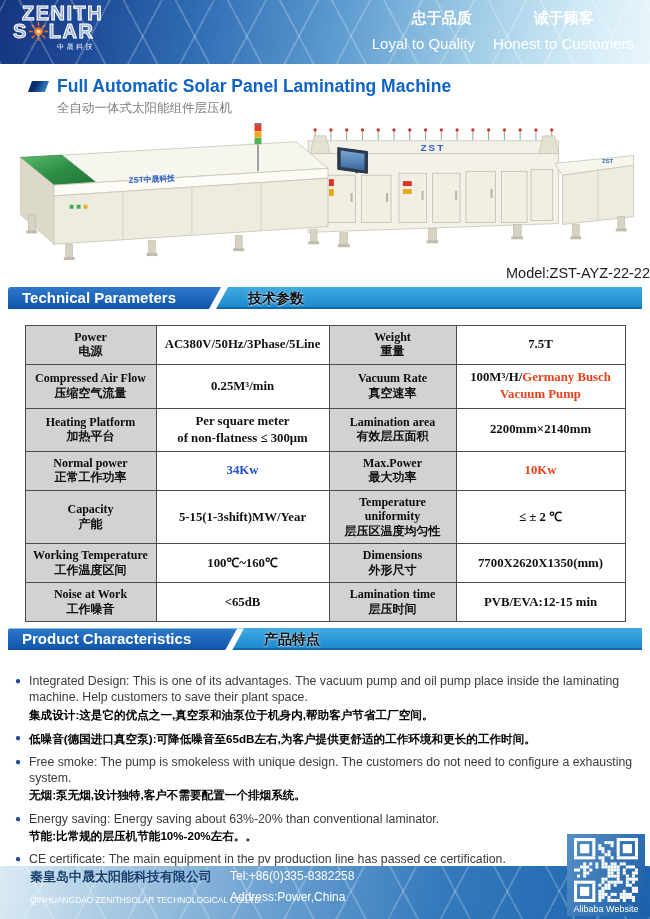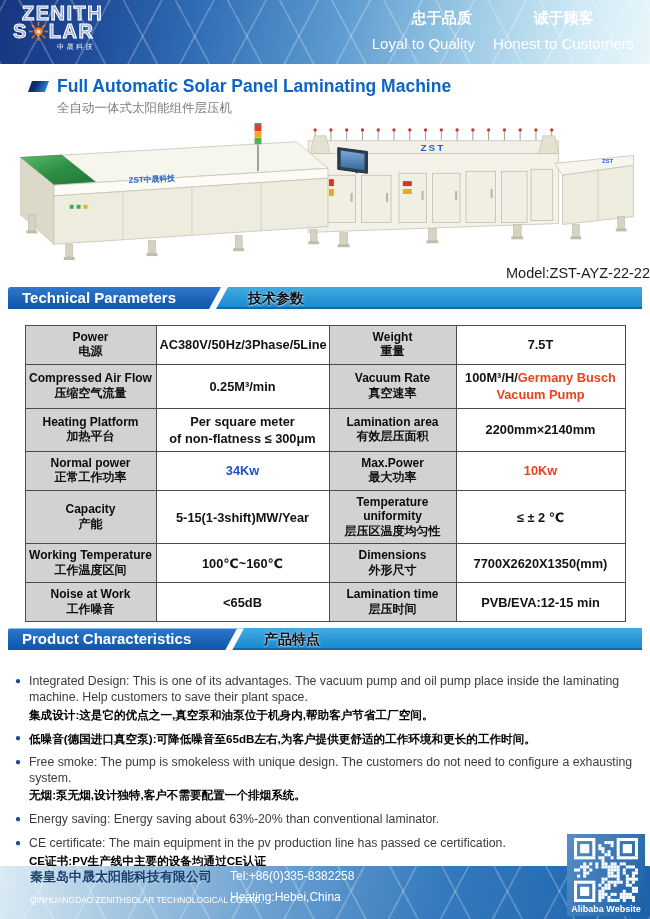--- a/index.html
+++ b/index.html
@@ -43,21 +43,21 @@
   .bar-dark::before { content:""; position:absolute; inset:0; right:7px;
     background:linear-gradient(180deg,#2e79cc,#0e54a8);
     clip-path:polygon(0 0,100% 0,calc(100% - 12px) 100%,0 100%); border-radius:3px 0 0 0; }
   .bar--wide .bar-dark { width:236px; }
   .bar-en { position:absolute; left:14px; top:0; line-height:22px; font-size:15px; font-weight:700; color:#fff; z-index:2; }
   .bar-cn { position:absolute; left:240px; top:0; line-height:22px; font-size:14px; font-weight:700; color:#0e1216;
     text-shadow:0 0 3px rgba(255,255,255,.75), 0 1px 0 rgba(255,255,255,.4); }
   .bar--wide .bar-cn { left:256px; }
 
   
-  .spec-table { width:600px; margin:5px auto 0; border-collapse:collapse; table-layout:fixed; }
+  .spec-table { width:600px; margin:5px auto 0; border-collapse:collapse; table-layout:fixed;font-family:Liberation Serif, serif; }
   .spec-table td { border:1px solid #4c4c4c; padding:4px 3px; text-align:center; vertical-align:middle; }
   .cell-label { background:#d2d2d2; }
   .len { font-weight:700; font-size:12px; color:#0d0d0d; line-height:1.2; }
   .lcn { font-weight:700; font-size:12px; color:#0d0d0d; line-height:1.3; }
   .cell-value { font-weight:700; font-size:12.8px; color:#121212; white-space:pre-line; line-height:1.35; background:#fff; }
   .c-red { color:var(--highlight-red,#e8431c); }
   .c-blue { color:var(--highlight-blue,#2150c8); }
   .spec-table tr { height:37px; }
 
   
@@ -72,21 +72,21 @@
     background:linear-gradient(100deg,#dcebf4 0%,#a8c9e2 18%,#6fa3d2 40%,#3379bc 68%,#1b63ac 100%); }
   .f-cols { display:flex; padding:2px 0 0 30px; position:relative; z-index:2; }
   .f-col1 { width:200px; } .f-col2 { width:158px; } .f-col3 { width:150px; }
   .company-cn { font-size:13px; font-weight:700; color:#173f6f; text-shadow:0 1px 1px rgba(255,255,255,.25); white-space:nowrap; }
   .company-en { font-size:8.4px; color:#fff; margin-top:9px; white-space:nowrap; }
   .f-web { font-size:12.5px; color:#fff; } .f-email { font-size:13px; color:#fff; margin-top:6px; }
   .f-tel { font-size:12px; color:#fff; margin-top:1px; } .f-addr { font-size:12px; color:#fff; margin-top:7px; }
 
   .qr-wrap { position:absolute; right:5px; bottom:3px; width:78px; text-align:center;
     background:linear-gradient(115deg,#5790c6,#1a5ea6); padding:4px 0 2px; z-index:3; }
-  .qr-label { font-size:9px; font-weight:700; color:#fff; margin-top:2px; white-space:nowrap; }
+  .qr-label { font-size:9px; font-weight:400; color:#fff; margin-top:2px; white-space:nowrap; }
 </style>
 </head>
 <body>
 
 <div class="page">
 
   <div class="banner">
     <div class="logo">
       <div class="logo-l1">ZENITH</div>
       <div class="logo-l2">
@@ -397,37 +397,38 @@
         <div class="fcn">低噪音(德国进口真空泵):可降低噪音至65dB左右,为客户提供更舒适的工作环境和更长的工作时间。</div>
       </div>
       <div class="feat">
         <span class="dot">●</span>
         <div class="fen">Free smoke: The pump is smokeless with unique design. The customers do not need to configure a exhausting system.</div>
         <div class="fcn">无烟:泵无烟,设计独特,客户不需要配置一个排烟系统。</div>
       </div>
       <div class="feat">
         <span class="dot">●</span>
         <div class="fen">Energy saving: Energy saving about 63%-20% than conventional laminator.</div>
+        <div class="fcn">节能:比常规的层压机节能10%-20%左右。。</div>
       </div>
       <div class="feat">
         <span class="dot">●</span>
         <div class="fen">CE certificate: The main equipment in the pv production line has passed ce certification.</div>
         <div class="fcn">CE证书:PV生产线中主要的设备均通过CE认证</div>
       </div>
     </div>
 
   <div class="footer">
     <div class="f-cols">
       <div class="f-col1">
         <div class="company-cn">秦皇岛中晟太阳能科技有限公司</div>
         <div class="company-en">QINHUANGDAO ZENITHSOLAR TECHNOLOGICAL CO.LTD.</div>
       </div>
       <div class="f-col3">
         <div class="f-tel">Tel:+86(0)335-8382258</div>
-        <div class="f-addr">Heating:Hebei,China</div>
+        <div class="f-addr">Address:Power,China</div>
       </div>
     </div>
   </div>
 
   <div class="qr-wrap">
     <svg width="64" height="64" viewBox="0 0 63 63" style="display:block;margin:0 auto;">
         <rect x="0" y="0" width="21" height="3" fill="#fff"></rect>
         <rect x="0" y="18" width="21" height="3" fill="#fff"></rect>
         <rect x="0" y="3" width="3" height="15" fill="#fff"></rect>
         <rect x="18" y="3" width="3" height="15" fill="#fff"></rect>

